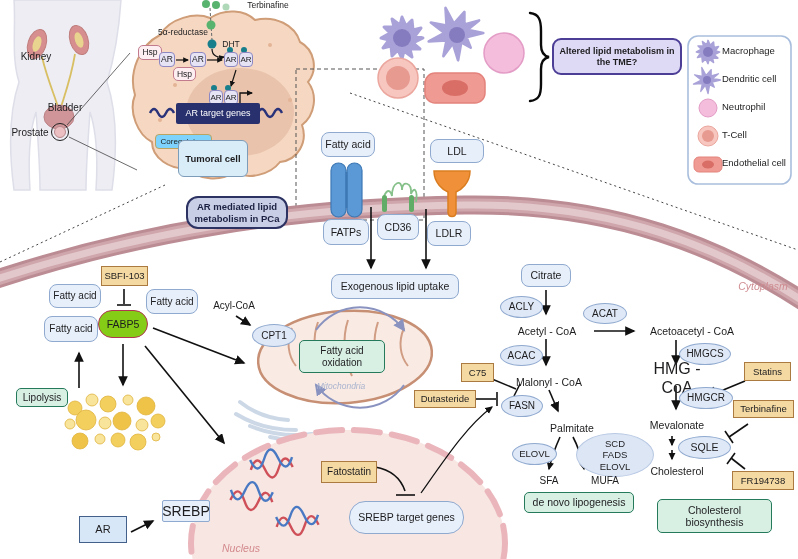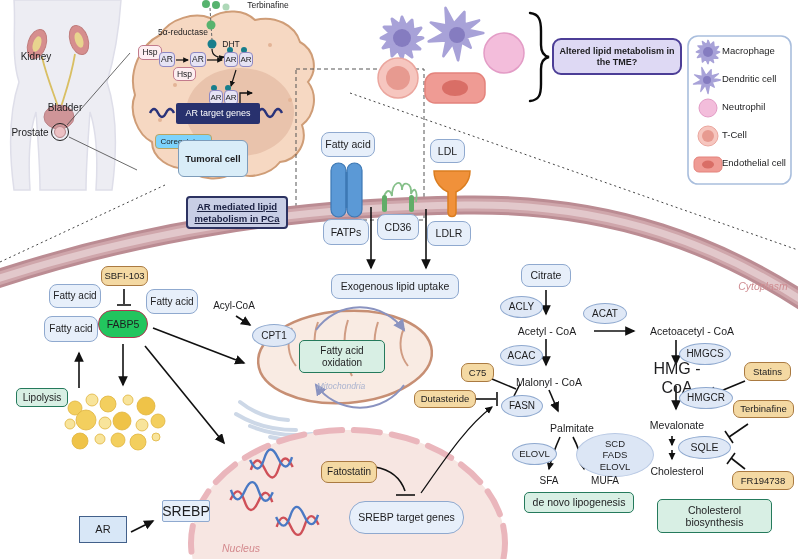--- a/index.html
+++ b/index.html
@@ -7,29 +7,29 @@
           font-family:"Liberation Sans",sans-serif;color:#1e1e1e;}
   #bg{position:absolute;left:0;top:0;}
   .lb{position:absolute;display:flex;align-items:center;justify-content:center;
       text-align:center;line-height:1.18;box-sizing:border-box;color:#1d1d1f;}
   .col{flex-direction:column;}
   .pre{white-space:pre-line;}
   .box-blue{background:#e7effa;border:1.4px solid #8fa9cf;border-radius:8px;}
   .oval-blue{background:#dfe8f6;border:1.4px solid #8fa9cf;border-radius:50%;}
   .oval-soft{background:#dce6f5;border:1px solid #b9c9e4;border-radius:50%;}
   .box-green{background:#d8efe4;border:1.6px solid #257a5c;border-radius:5px;}
-  .box-tan{background:#f4d9a3;border:1.4px solid #aa7a41;border-radius:7px;}
+  .box-tan{background:#f4d9a3;border:1.4px solid #aa7a41;border-radius:0;}
   .box-purple{background:#ded9f4;border:2px solid #4c3e97;border-radius:9px;font-weight:bold;}
-  .banner{background:#c8cee5;border:2px solid #2c3261;border-radius:4px;font-weight:bold;color:#1b2142;text-decoration:underline;}
+  .banner{background:#c8cee5;border:2px solid #2c3261;border-radius:12px;font-weight:bold;color:#1b2142;}
   .navy{background:#28316e;color:#fff;border-radius:2px;}
   .tumoral{background:#d9edf8;border:1.4px solid #7d9cba;border-radius:6px;font-weight:bold;}
   .hsp{background:#fdeef1;border:1.2px solid #c27b8c;border-radius:5px;}
   .arbox{background:#e6e3f4;border:1.2px solid #8e88c2;border-radius:4px;}
   .ar-rect{background:#d8e7f7;border:1.5px solid #42608a;}
-  .fabp{background:#22c55e;border:1.8px solid #b23552;border-radius:16px;}
+  .fabp{background:#84cc16;border:1.8px solid #b23552;border-radius:16px;}
   .coreg{background:#7dd3fc;border:1.2px solid #bba45f;border-radius:4px;margin-top:45px;}
   .plain{background:transparent;}
   .ital{font-style:italic;background:transparent;}
 </style>
 </head>
 <body>
 
 <div id="canvas">
 
 <svg id="bg" width="798" height="559" viewBox="0 0 798 559">
@@ -273,21 +273,21 @@
 the TME?</div>
 <div class="lb plain" style="left:722px;top:45px;width:68px;height:12px;font-size:9.5px;justify-content:flex-start">Macrophage</div>
 <div class="lb plain" style="left:722px;top:73px;width:68px;height:12px;font-size:9.5px;justify-content:flex-start">Dendritic cell</div>
 <div class="lb plain" style="left:722px;top:101px;width:68px;height:12px;font-size:9.5px;justify-content:flex-start">Neutrophil</div>
 <div class="lb plain" style="left:722px;top:129px;width:68px;height:12px;font-size:9.5px;justify-content:flex-start">T-Cell</div>
 <div class="lb plain" style="left:722px;top:157px;width:68px;height:12px;font-size:9.5px;justify-content:flex-start">Endothelial cell</div>
 
 <div class="lb banner pre" style="left:186px;top:196px;width:102px;height:33px;font-size:9.5px">AR mediated lipid
 metabolism in PCa</div>
 <div class="lb box-blue" style="left:321px;top:132px;width:54px;height:25px;font-size:10.5px">Fatty acid</div>
-<div class="lb box-blue" style="left:430px;top:139px;width:35px;height:24px;font-size:10.5px">LDL</div>
+<div class="lb box-blue" style="left:430px;top:139px;width:54px;height:24px;font-size:10.5px">LDL</div>
 <div class="lb box-blue" style="left:323px;top:219px;width:46px;height:26px;font-size:10.5px">FATPs</div>
 <div class="lb box-blue" style="left:377px;top:214px;width:42px;height:26px;font-size:10.5px">CD36</div>
 <div class="lb box-blue" style="left:427px;top:221px;width:44px;height:25px;font-size:10.5px">LDLR</div>
 <div class="lb box-blue" style="left:331px;top:274px;width:128px;height:25px;font-size:10.5px">Exogenous lipid uptake</div>
 <div class="lb ital" style="left:733px;top:280px;width:60px;height:13px;font-size:10.5px;color:#cf8d92">Cytoplasm</div>
 
 <div class="lb box-tan" style="left:101px;top:266px;width:47px;height:20px;font-size:9.5px">SBFI-103</div>
 <div class="lb box-blue" style="left:49px;top:284px;width:52px;height:24px;font-size:10px">Fatty acid</div>
 <div class="lb box-blue" style="left:44px;top:316px;width:54px;height:26px;font-size:10px">Fatty acid</div>
 <div class="lb box-blue" style="left:146px;top:289px;width:52px;height:25px;font-size:10px">Fatty acid</div>

